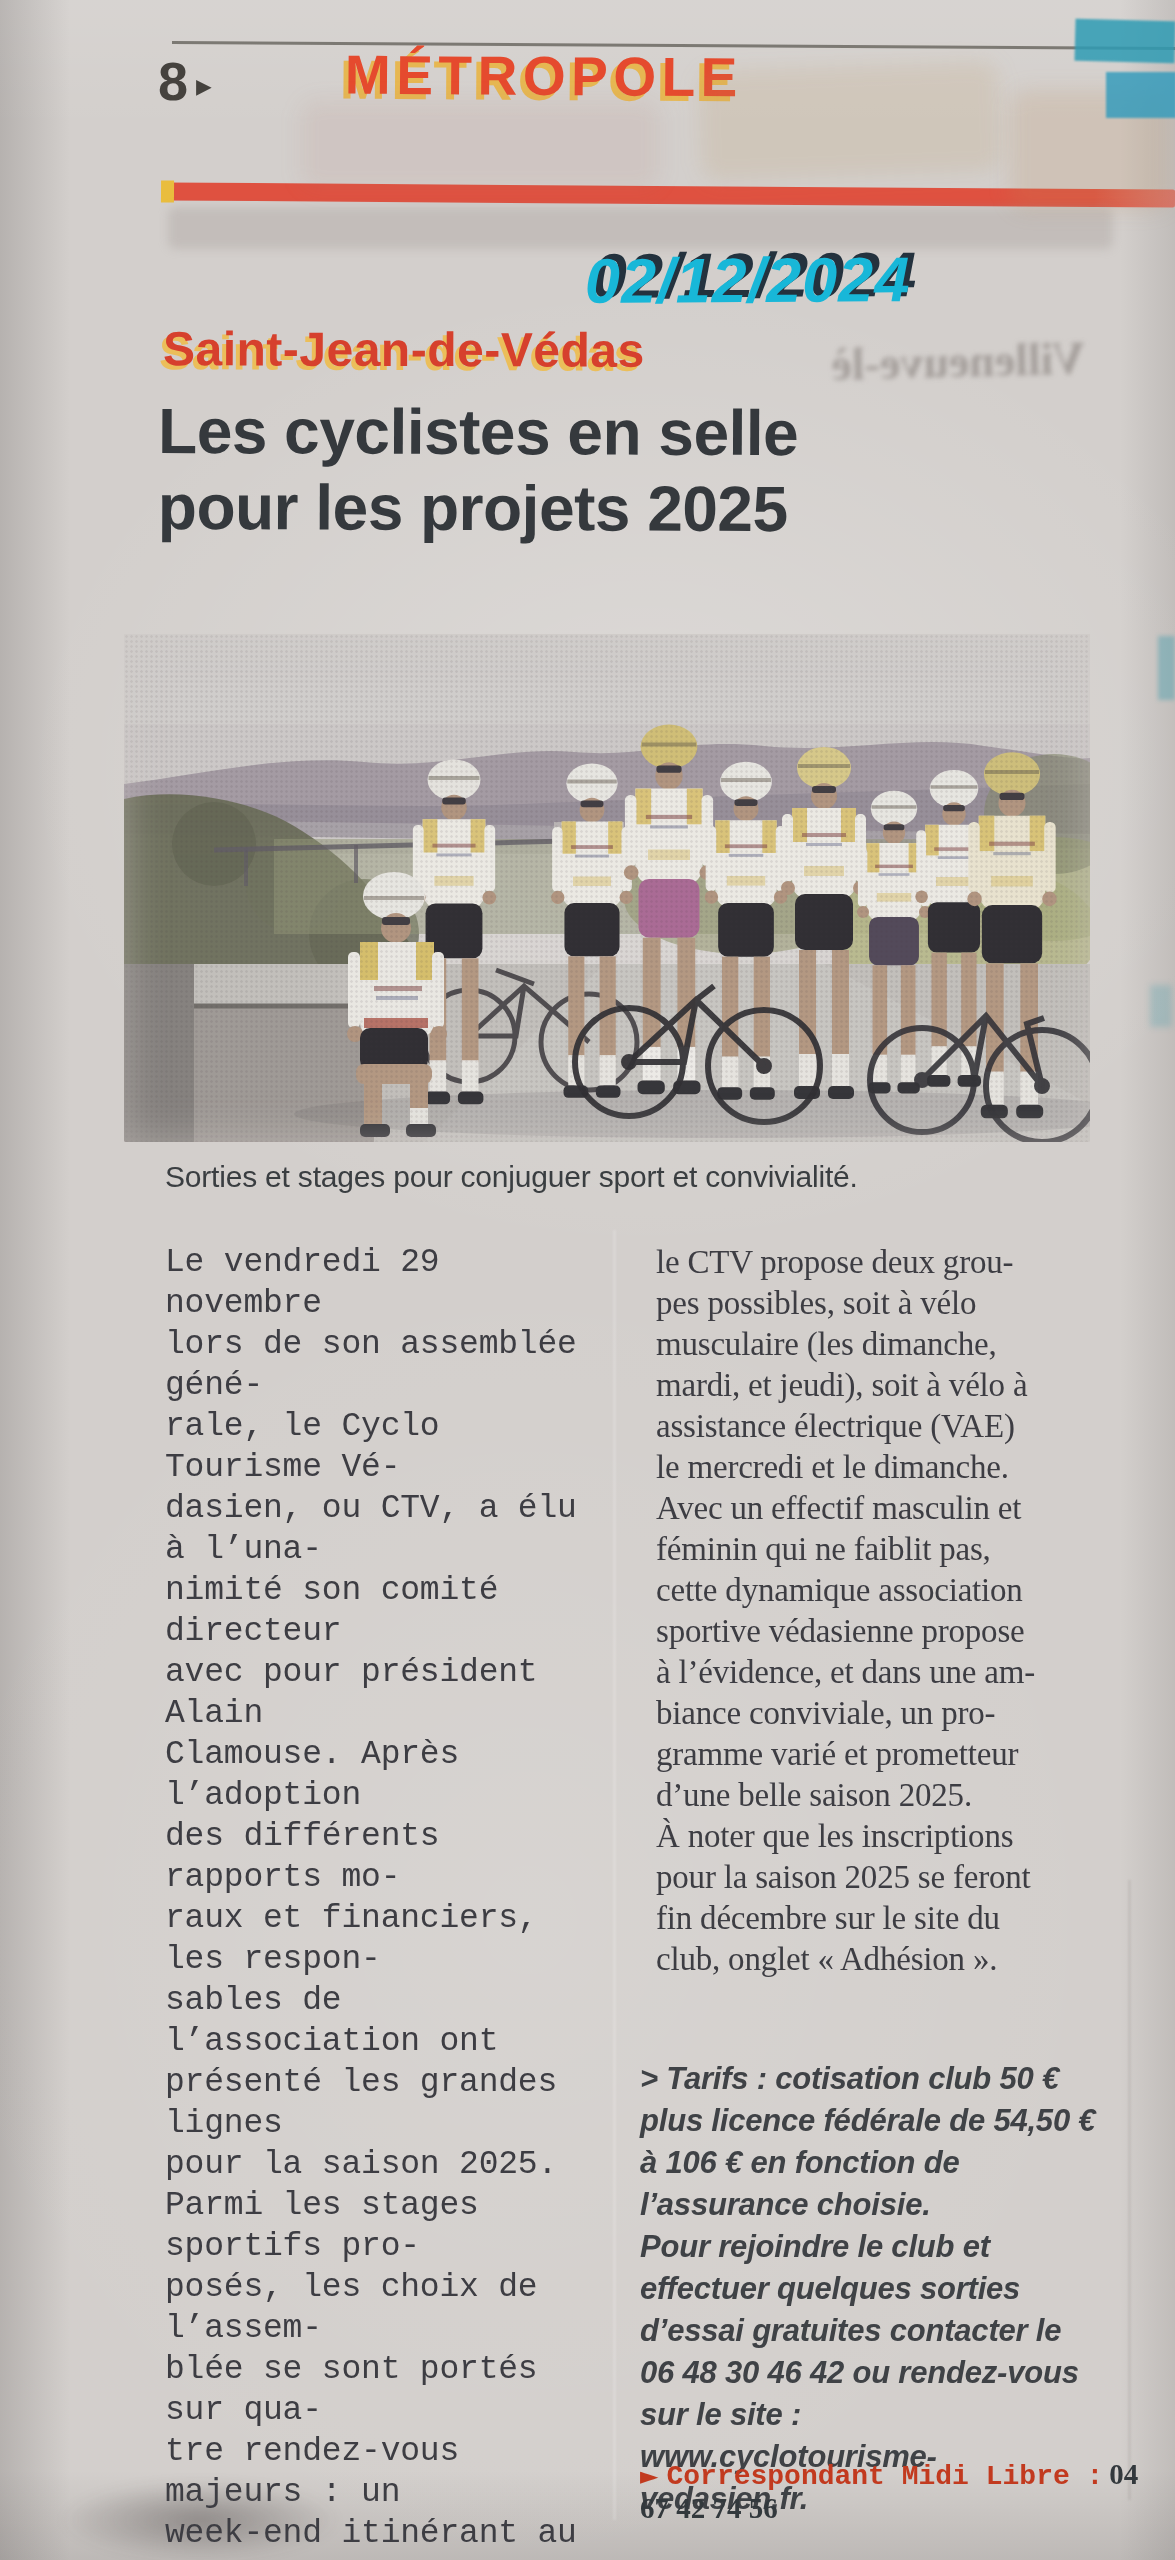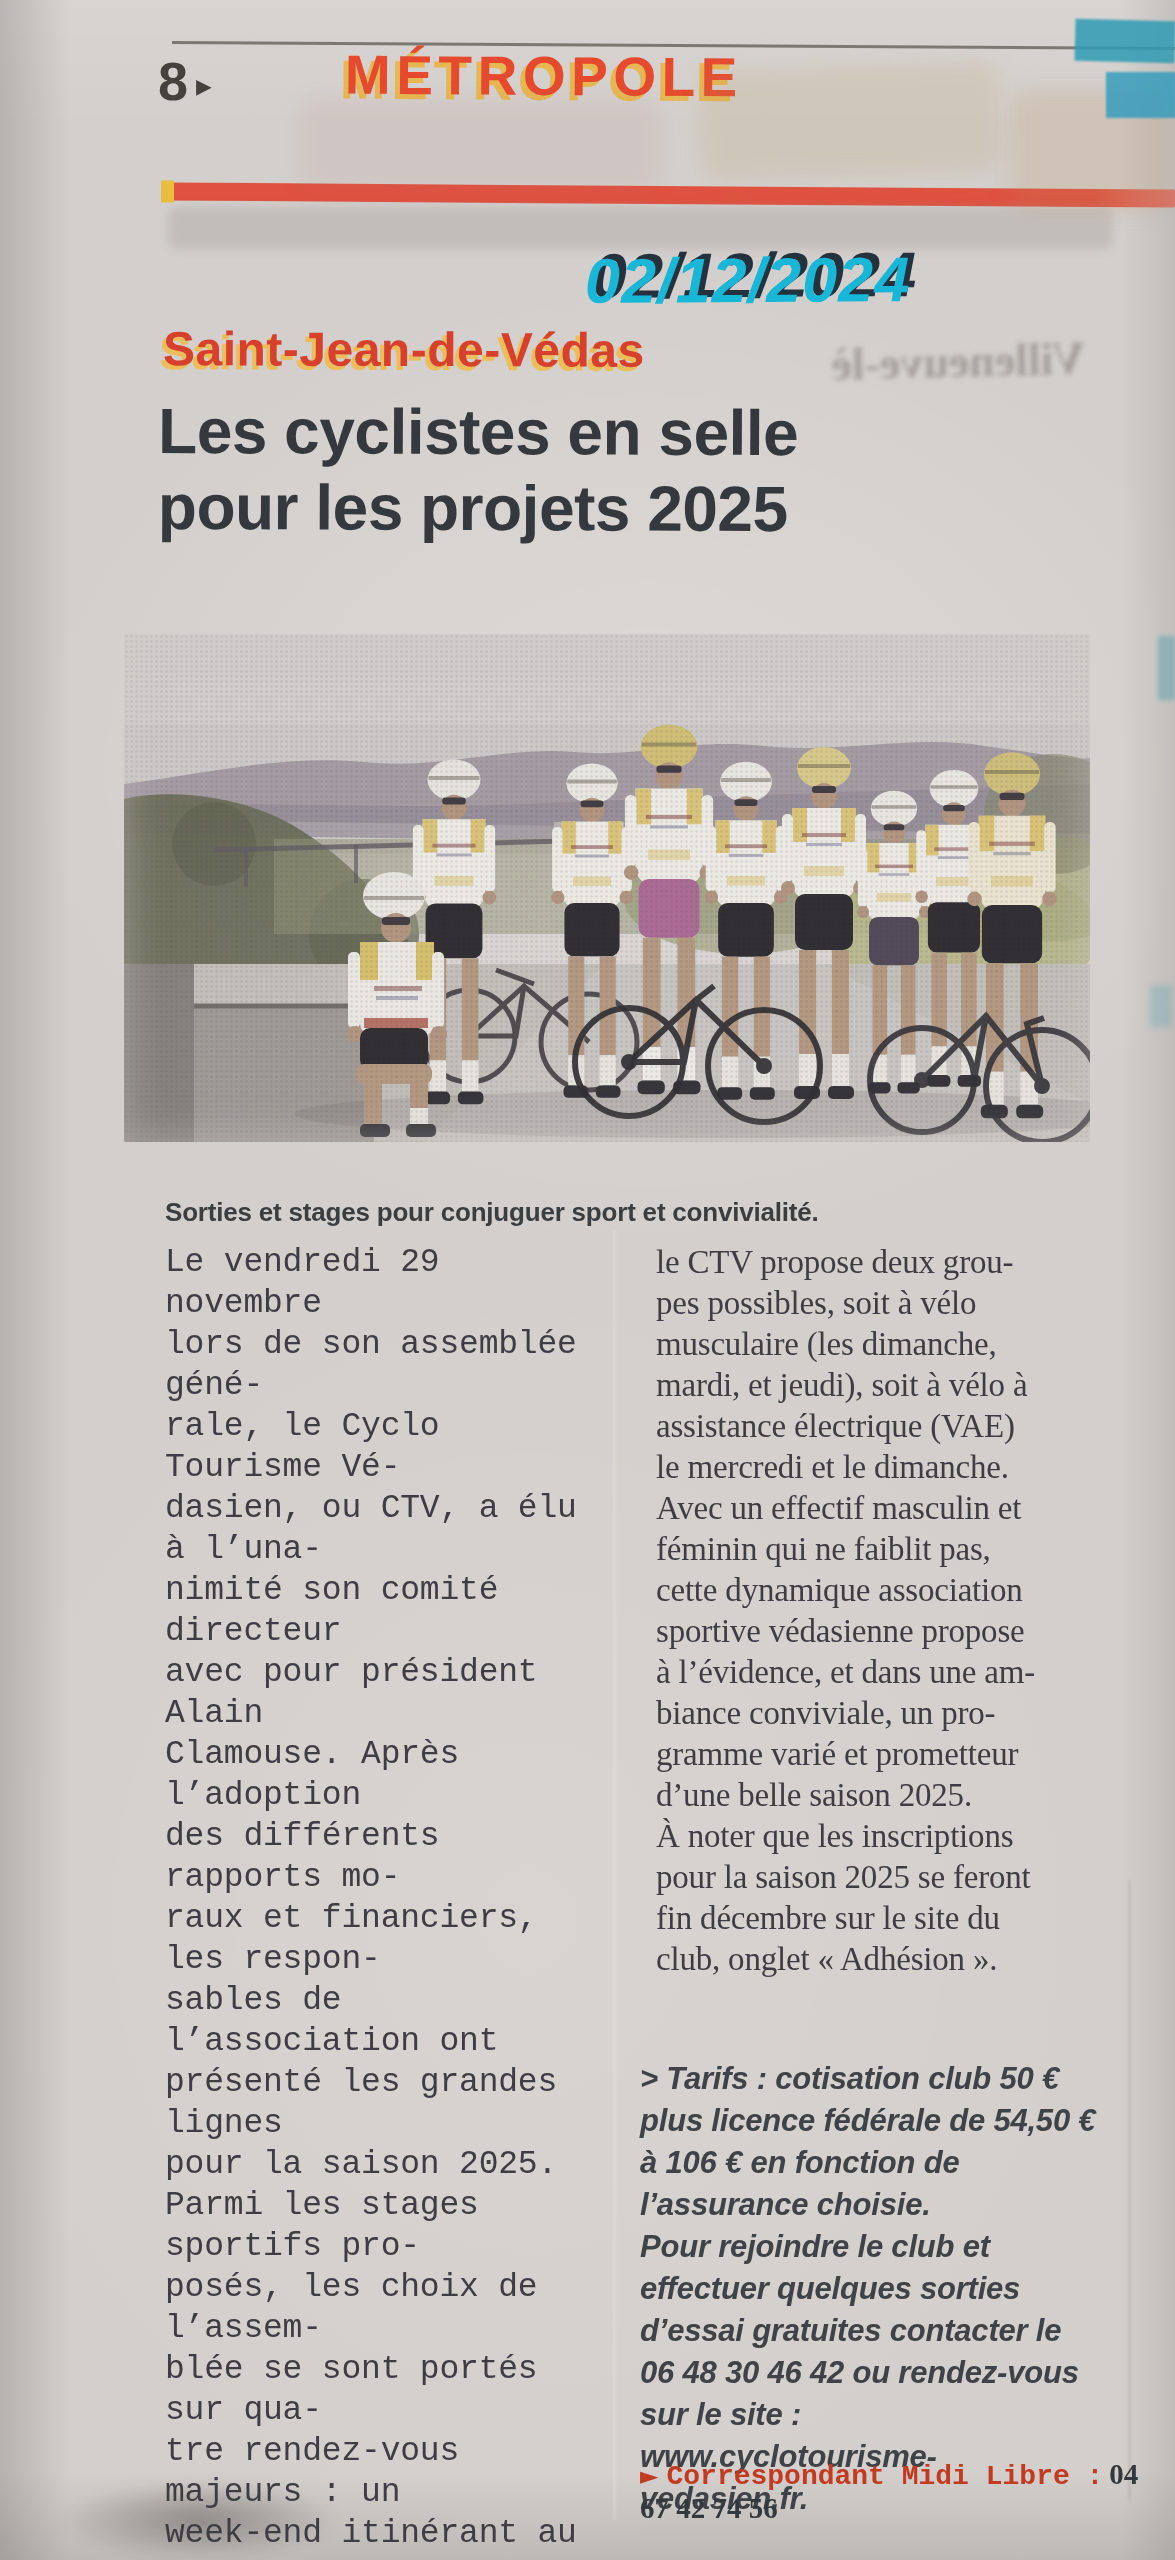--- a/index.html
+++ b/index.html
@@ -61,21 +61,21 @@
   }
   
   .photo{left:124px;top:634px;width:966px;height:508px;filter:saturate(.68) contrast(.9) brightness(1.04);border-radius:2px;overflow:hidden;}
   .photo svg{display:block;}
   .photo-overlay{
     left:124px;top:634px;width:966px;height:508px;pointer-events:none;
     background-image:radial-gradient(rgba(70,58,66,.10) 1px, transparent 1.6px);
     background-size:5px 5px;
     box-shadow:inset 0 0 40px rgba(210,204,200,.5);
   }
-  .caption{left:165px;top:1160px;font-size:26px;font-weight:bold;color:#3a3e41;letter-spacing:-.2px;margin-top:37px;}
+  .caption{left:165px;top:1160px;font-size:30px;font-weight:normal;color:#3a3e41;letter-spacing:-.2px;}
   
   .col{
     font-family:"Liberation Serif","DejaVu Serif",serif;
     font-size:33px;line-height:41px;color:#3d3d43;white-space:pre-line;letter-spacing:-.2px;
   }
   .col-left{left:165px;top:1242px;width:445px;font-family:Liberation Mono, monospace;}
   .col-right{left:656px;top:1242px;width:450px;}
   .info-block{
     left:640px;top:2058px;width:460px;font-size:31px;line-height:42px;font-weight:700;
     font-style:italic;color:#3f4246;white-space:pre-line;letter-spacing:-.2px;

